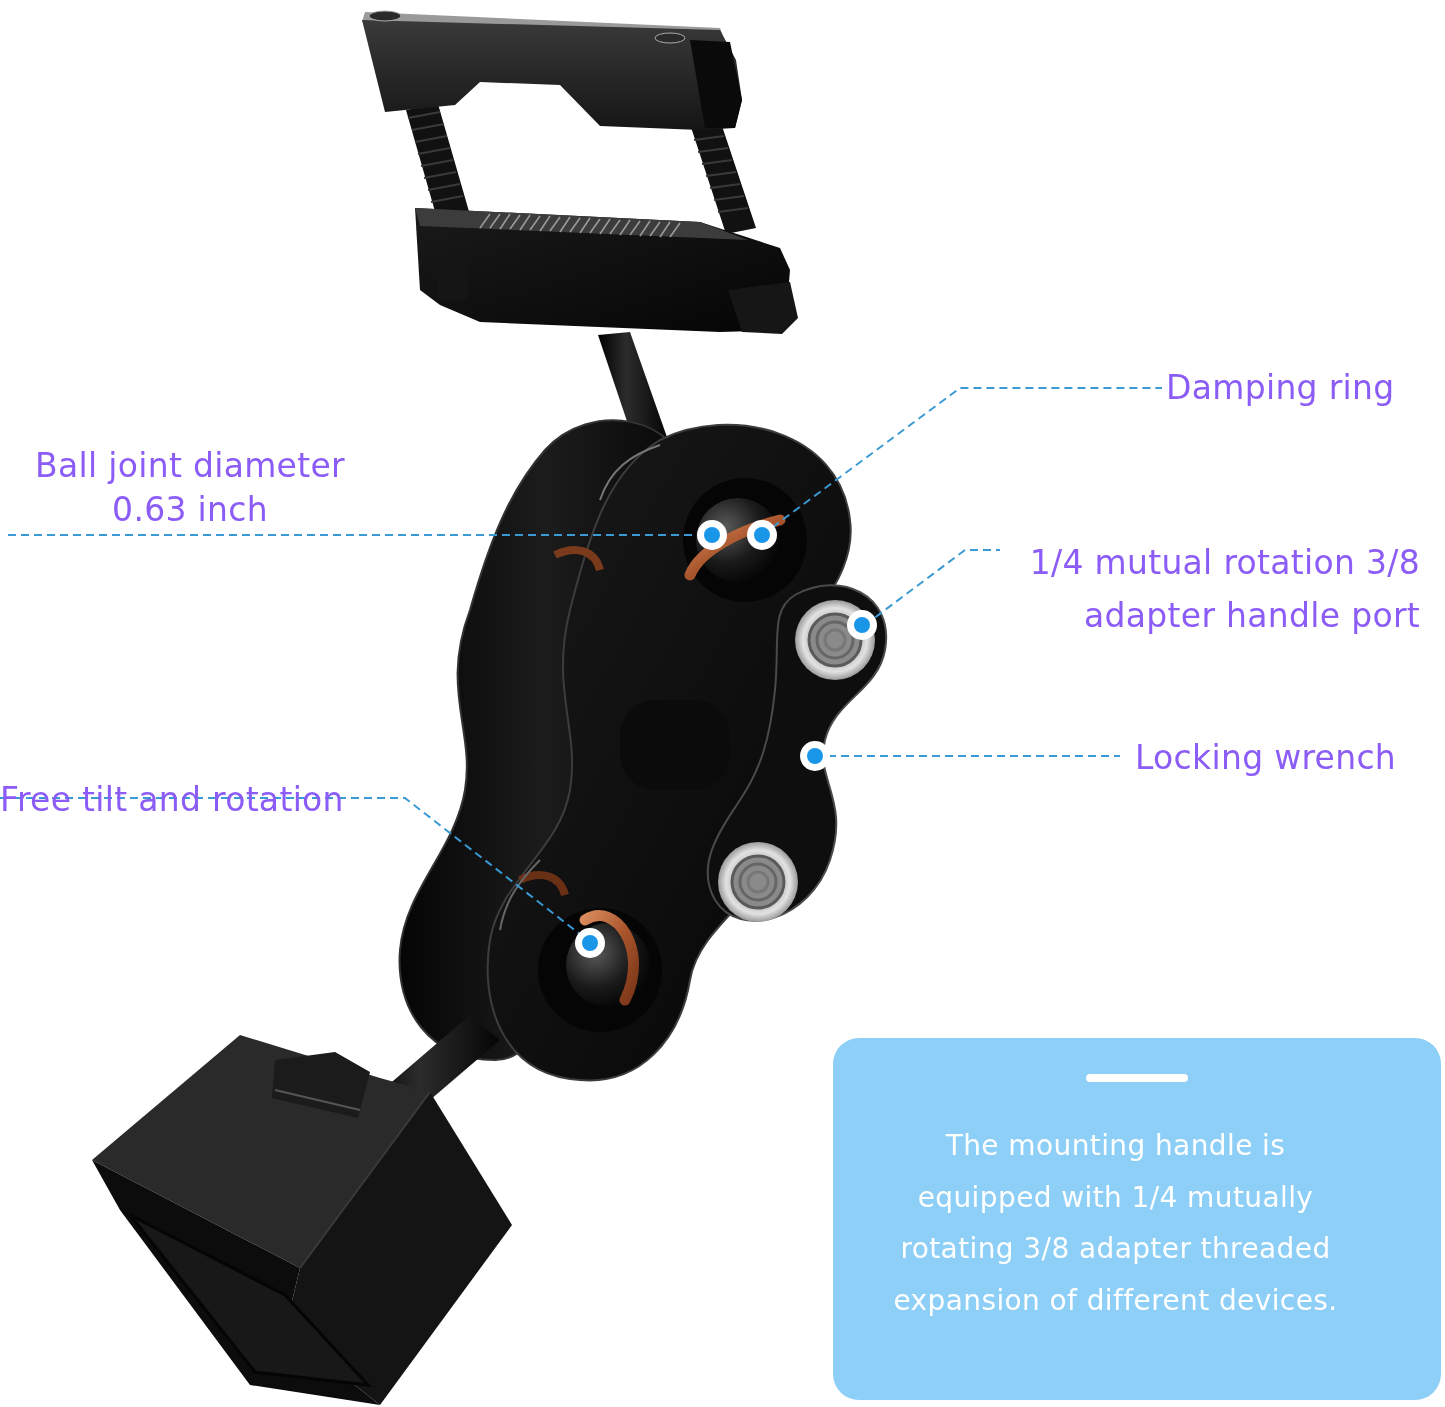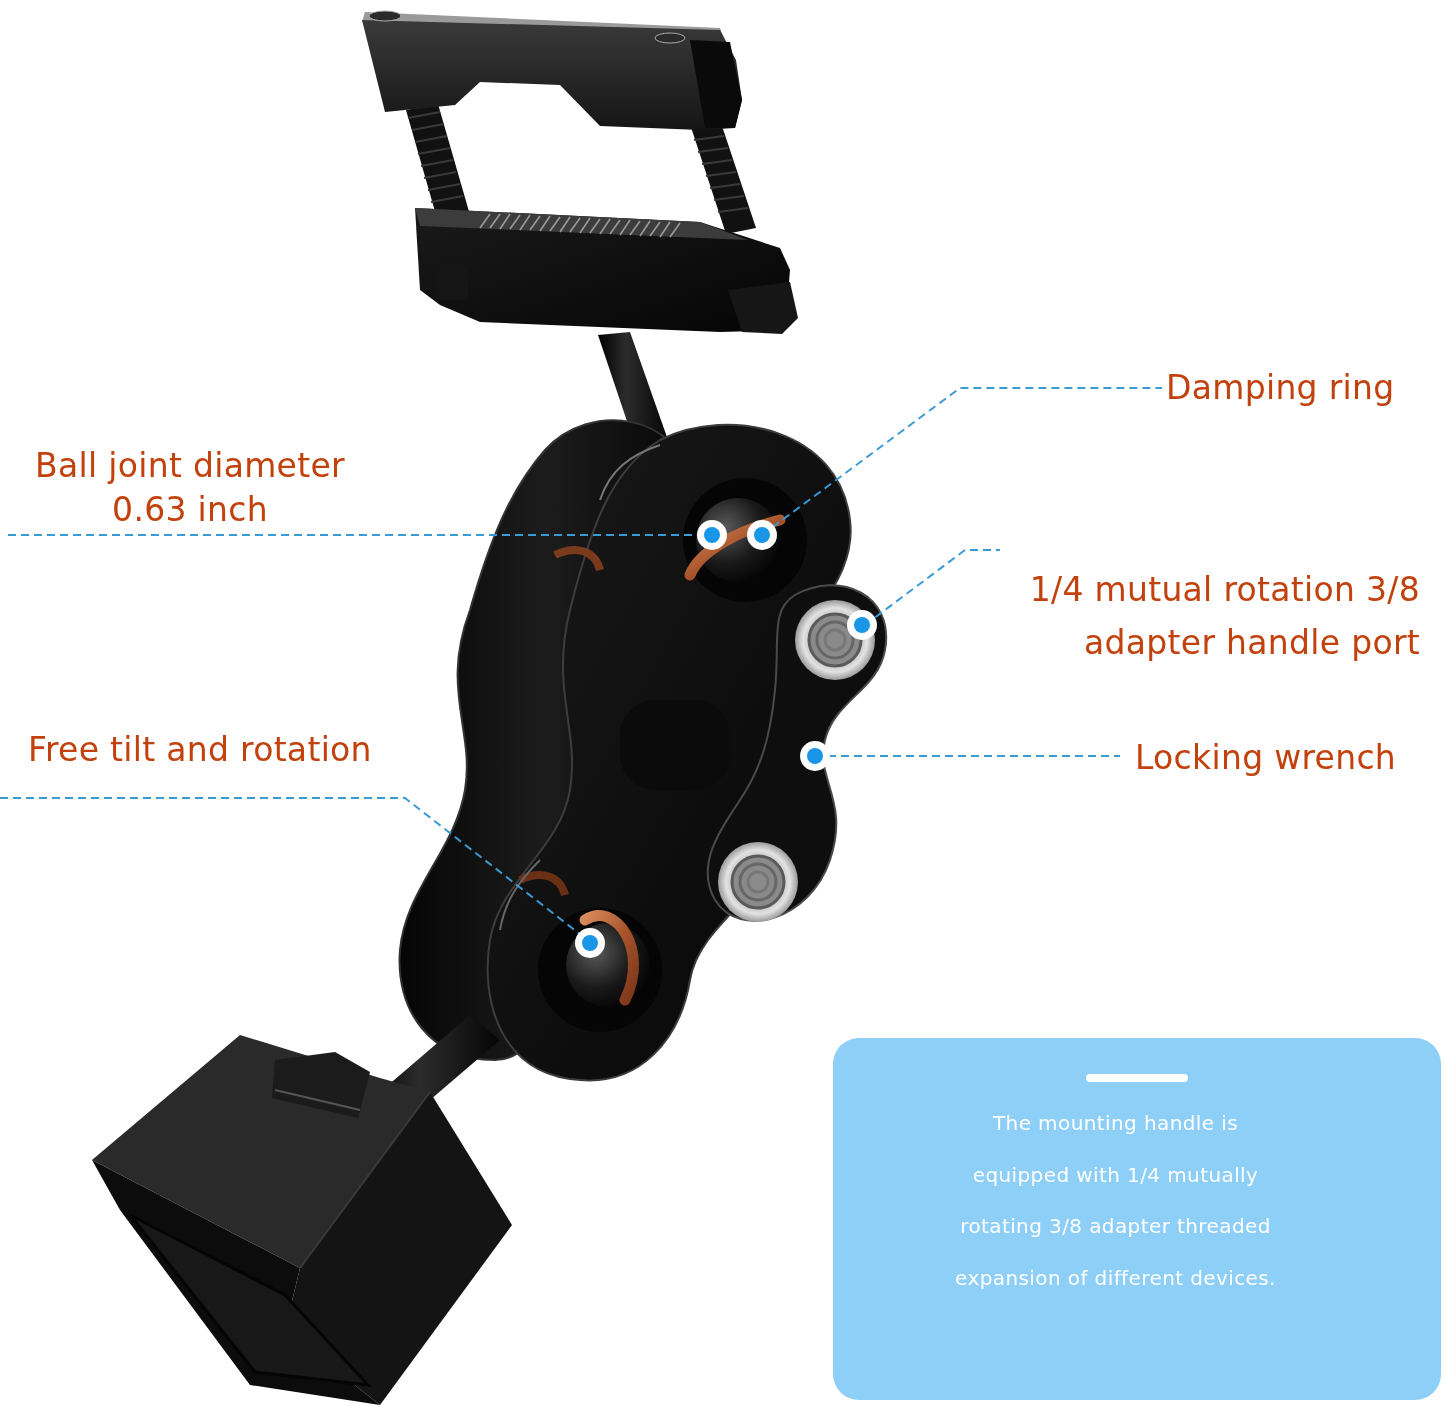--- a/index.html
+++ b/index.html
@@ -1,29 +1,29 @@
 <!DOCTYPE html>
 <html><head>
   <meta charset="utf-8">
   <style>
     html, body { margin: 0; padding: 0; background: #ffffff; }
     body { width: 1445px; height: 1407px; position: relative; overflow: hidden;
            font-family: "DejaVu Sans", "Liberation Sans", sans-serif; color: #111; }
     #scene { position: absolute; left: 0; top: 0; width: 1445px; height: 1407px; }
-    .label { position: absolute; font-size: 33px; line-height: 1.32; color: #c2410c;
+    .label { position: absolute; font-size: 33px; line-height: 1.32; color: #8b5cf6;
              letter-spacing: 0.3px; white-space: nowrap; font-weight: 400; }
     .label.center { text-align: center; padding-left: 16px; }
     .label.right { text-align: right; }
     .label span { display: block; }
     #info-box { position: absolute; left: 833px; top: 1038px; width: 608px; height: 362px;
                 background: #8ecff7; border-radius: 26px; }
     #info-bar { position: absolute; left: 253px; top: 36px; width: 102px; height: 8px;
                 background: #ffffff; border-radius: 4px; }
-    #info-text { position: absolute; left: 0; top: 60px; width: 565px; text-align: center;
-                 color: #ffffff; font-size: 20px; line-height: 51.5px; letter-spacing: 0.4px; }
+    #info-text { position: absolute; left: 0; top: 82px; width: 565px; text-align: center;
+                 color: #ffffff; font-size: 28px; line-height: 51.5px; letter-spacing: 0.4px; }
     #info-text span { display: block; }
   </style>
 </head>
 <body>
 
 <svg id="scene" viewBox="0 0 1445 1407" xmlns="http://www.w3.org/2000/svg">
   <defs>
     <linearGradient id="gBlack" x1="0" y1="0" x2="1" y2="0">
       <stop offset="0" stop-color="#050505"></stop>
       <stop offset="0.5" stop-color="#1c1c1c"></stop>
@@ -219,30 +219,30 @@
 
 <div class="label center" style="left:0px; top:444px; width:348px;">
   <span>Ball joint diameter</span>
   <span>0.63 inch</span>
 </div>
 
 <div class="label" style="left:1166px; top:366px;">
   <span>Damping ring</span>
 </div>
 
-<div class="label right" style="left:990px; top:536px; width:430px; line-height:53px;margin-top:27px;">
+<div class="label right" style="left:990px; top:536px; width:430px; line-height:53px;">
   <span>1/4 mutual rotation 3/8</span>
   <span>adapter handle port</span>
 </div>
 
 <div class="label" style="left:1135px; top:736px;">
   <span>Locking wrench</span>
 </div>
 
-<div class="label" style="left:0px; top:728px;margin-left:28px;">
+<div class="label" style="left:0px; top:778px;">
   <span>Free tilt and rotation</span>
 </div>
 
 <div id="info-box">
   <div id="info-bar"></div>
   <div id="info-text">
     <span>The mounting handle is</span>
     <span>equipped with 1/4 mutually</span>
     <span>rotating 3/8 adapter threaded</span>
     <span>expansion of different devices.</span>

